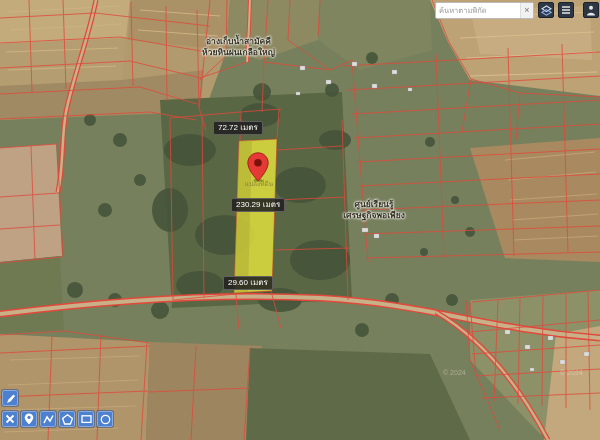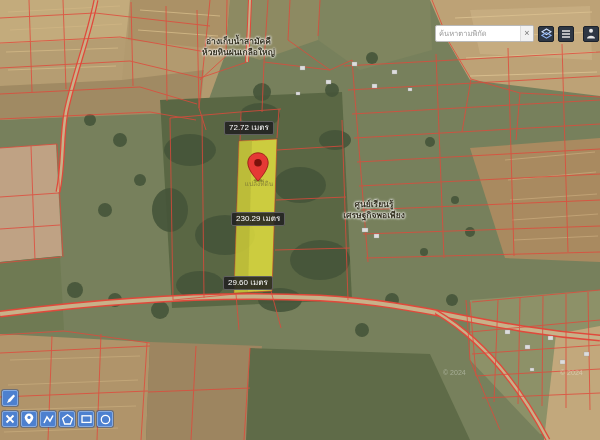--- a/index.html
+++ b/index.html
@@ -12,21 +12,21 @@
              line-height:10.5px;text-shadow:0 0 2px #fff,0 0 2px #fff,0 0 3px rgba(255,255,255,.9);
              pointer-events:none;}
   .badge{position:absolute;background:rgba(33,33,33,.88);color:#fff;font-size:8px;line-height:10px;
          padding:1px 4px;border:1px solid #5f5f5f;border-radius:2px;white-space:nowrap;}
   .parcel-note{position:absolute;left:226px;top:179px;width:66px;text-align:center;
                font-size:6.5px;color:rgba(80,72,48,.55);pointer-events:none;}
   .watermark{position:absolute;color:rgba(255,255,255,.35);font-size:7px;pointer-events:none;}
   .pin{position:absolute;left:247px;top:152px;width:22px;height:30px;cursor:pointer;}
 
   
-  .searchbar{position:absolute;top:2px;right:1px;display:flex;align-items:center;gap:4px;margin-top:23px;}
+  .searchbar{position:absolute;top:2px;right:1px;display:flex;align-items:flex-start;gap:4px;}
   .search-box{display:flex;background:#fff;border:1px solid #b9b9b9;border-radius:2px;
               height:15px;width:97px;align-items:center;overflow:hidden;}
   .search-box input{border:0;outline:0;flex:1;font-size:7.5px;padding:0 3px;color:#333;
                     min-width:0;background:transparent;font-family:"Liberation Sans",sans-serif;}
   .search-box input::placeholder{color:#9a9a9a;}
   .clear-btn{border:0;background:#f1f1f1;color:#777;font-size:9px;width:13px;height:15px;
              line-height:13px;padding:0;cursor:pointer;border-left:1px solid #ddd;}
   .dark-btn{width:16px;height:16px;background:#2e3744;border:1px solid #1c222b;border-radius:2px;
             display:flex;align-items:center;justify-content:center;padding:0;cursor:pointer;}
   .dark-btn.gap{margin-left:5px;}
@@ -239,22 +239,22 @@
   <div class="map-label" style="left:186px;top:36px;width:105px;">
     <div>อ่างเก็บน้ำสามัคคี</div>
     <div>ห้วยหินฝนเกลือใหญ่</div>
   </div>
   <div class="map-label" style="left:328px;top:199px;width:92px;">
     <div>ศูนย์เรียนรู้</div>
     <div>เศรษฐกิจพอเพียง</div>
   </div>
   <div class="parcel-note">แปลงที่ดิน</div>
 
-  <div class="badge" style="left:224px;top:121px;text-align:center;">72.72 เมตร</div>
-  <div class="badge" style="left:231px;top:212px;">230.29 เมตร</div>
+  <div class="badge" style="left:213px;top:121px;text-align:center;">72.72 เมตร</div>
+  <div class="badge" style="left:231px;top:198px;">230.29 เมตร</div>
   <div class="badge" style="left:223px;top:276px;">29.60 เมตร</div>
 
   <div class="pin">
     <svg viewBox="0 0 22 30" width="22" height="30">
       <ellipse cx="11" cy="28.4" rx="4.5" ry="1.4" fill="rgba(0,0,0,.3)"></ellipse>
       <path d="M11 .8 C5.2 .8 .8 5.2 .8 11 C.8 18.6 11 29 11 29 C11 29 21.2 18.6 21.2 11 C21.2 5.2 16.8 .8 11 .8 Z" fill="#e53935" stroke="#911511" stroke-width=".8"></path>
       <circle cx="11" cy="10.8" r="3.8" fill="#7a120c"></circle>
     </svg>
   </div>
 

